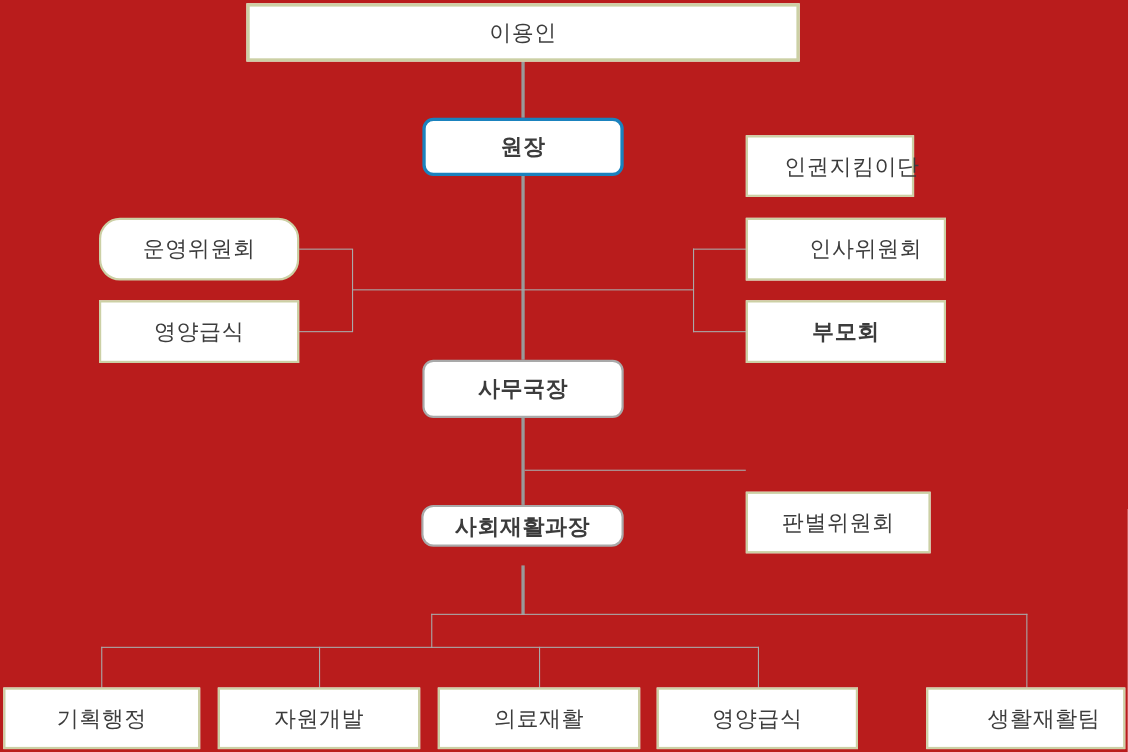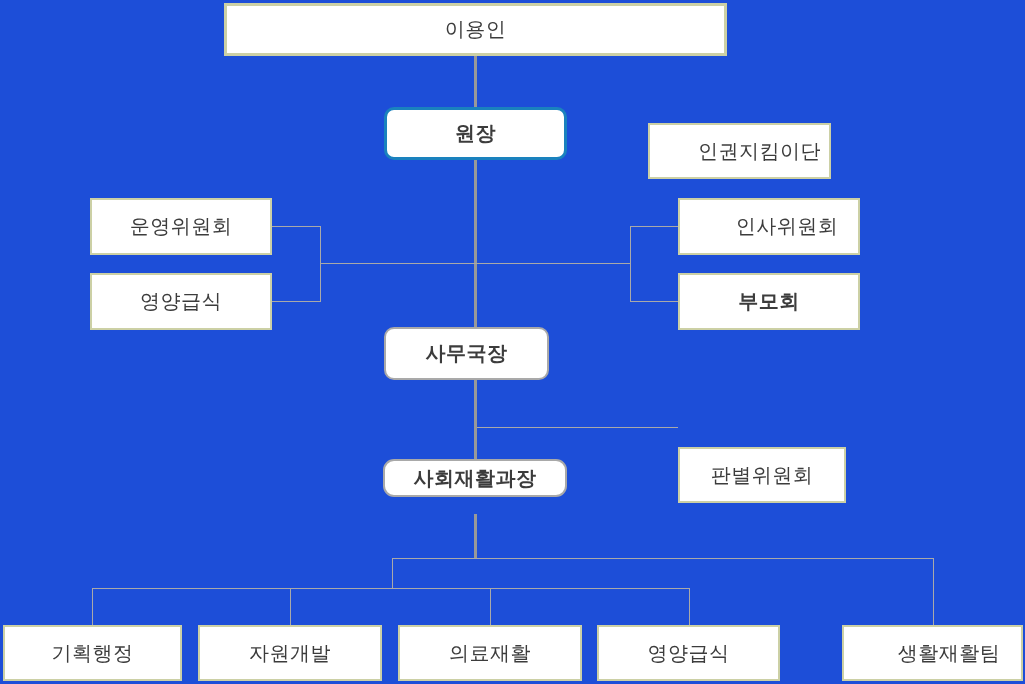--- a/index.html
+++ b/index.html
@@ -12,21 +12,21 @@
   }
   html,body{margin:0;padding:0;}
   body{
     font-family:"Liberation Sans","DejaVu Sans",sans-serif;
     background:#ffffff;
   }
   .canvas{
     position:relative;
     width:1025px;
     height:684px;
-    background:#1d4ed8;
+    background:#b91c1c;
     overflow:hidden;
   }
   .box{
     position:absolute;
     background:#ffffff;
     display:flex;
     align-items:center;
     justify-content:center;
     font-size:20px;
     color:var(--text);
@@ -76,31 +76,31 @@
   <div class="hline" style="left:92px;top:588px;width:598px;"></div>
   <div class="vline" style="left:92px;top:588px;height:37px;"></div>
   <div class="vline" style="left:290px;top:588px;height:37px;"></div>
   <div class="vline" style="left:490px;top:588px;height:37px;"></div>
   <div class="vline" style="left:689px;top:588px;height:37px;"></div>
 
   <div class="box olive-thick" style="left:224px;top:3px;width:503px;height:53px;">이용인</div>
 
   <div class="box round-blue" style="left:384px;top:107px;width:183px;height:53px;">원장</div>
 
-  <div class="box olive" style="left:648px;top:123px;width:183px;height:56px;padding-left:40px;">인권지킴이단</div>
+  <div class="box olive" style="left:678px;top:123px;width:153px;height:56px;padding-left:40px;">인권지킴이단</div>
 
-  <div class="box olive" style="left:90px;top:198px;width:182px;height:57px;">운영위원회</div>
+  <div class="box olive" style="left:90px;top:198px;width:182px;height:57px;border-radius:19px;">운영위원회</div>
 
   <div class="box olive" style="left:90px;top:273px;width:182px;height:57px;">영양급식</div>
 
   <div class="box olive" style="left:678px;top:198px;width:182px;height:57px;padding-left:36px;">인사위원회</div>
 
   <div class="box olive" style="left:678px;top:273px;width:182px;height:57px;font-weight:bold;">부모회</div>
 
-  <div class="box round-gray" style="left:384px;top:327px;width:165px;height:53px;">사무국장</div>
+  <div class="box round-gray" style="left:384px;top:327px;width:183px;height:53px;">사무국장</div>
 
   <div class="box olive" style="left:678px;top:399px;width:168px;height:56px;margin-top:48px;">판별위원회</div>
 
   <div class="box round-gray" style="left:383px;top:459px;width:184px;height:38px;border-radius:11px;">사회재활과장</div>
 
   <div class="box olive" style="left:3px;top:625px;width:179px;height:56px;">기획행정</div>
 
   <div class="box olive" style="left:198px;top:625px;width:184px;height:56px;">자원개발</div>
 
   <div class="box olive" style="left:398px;top:625px;width:184px;height:56px;">의료재활</div>

